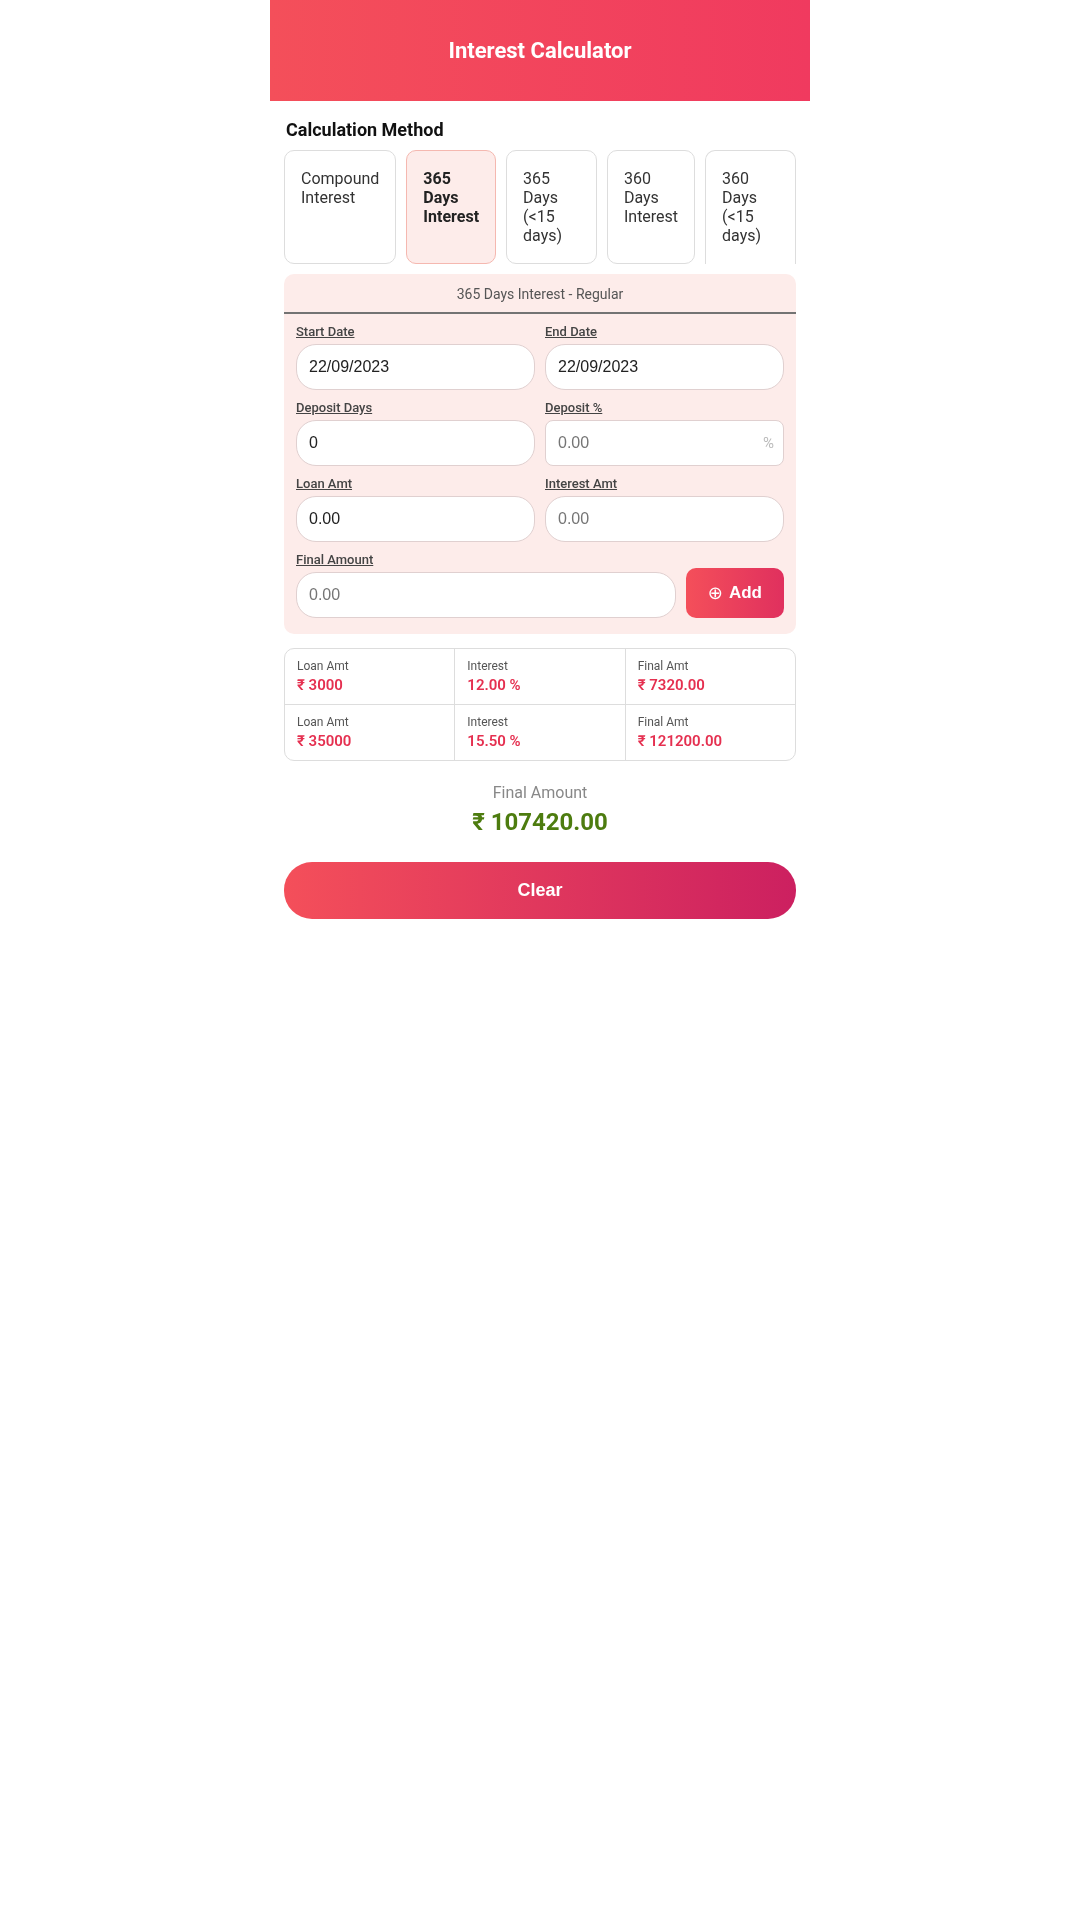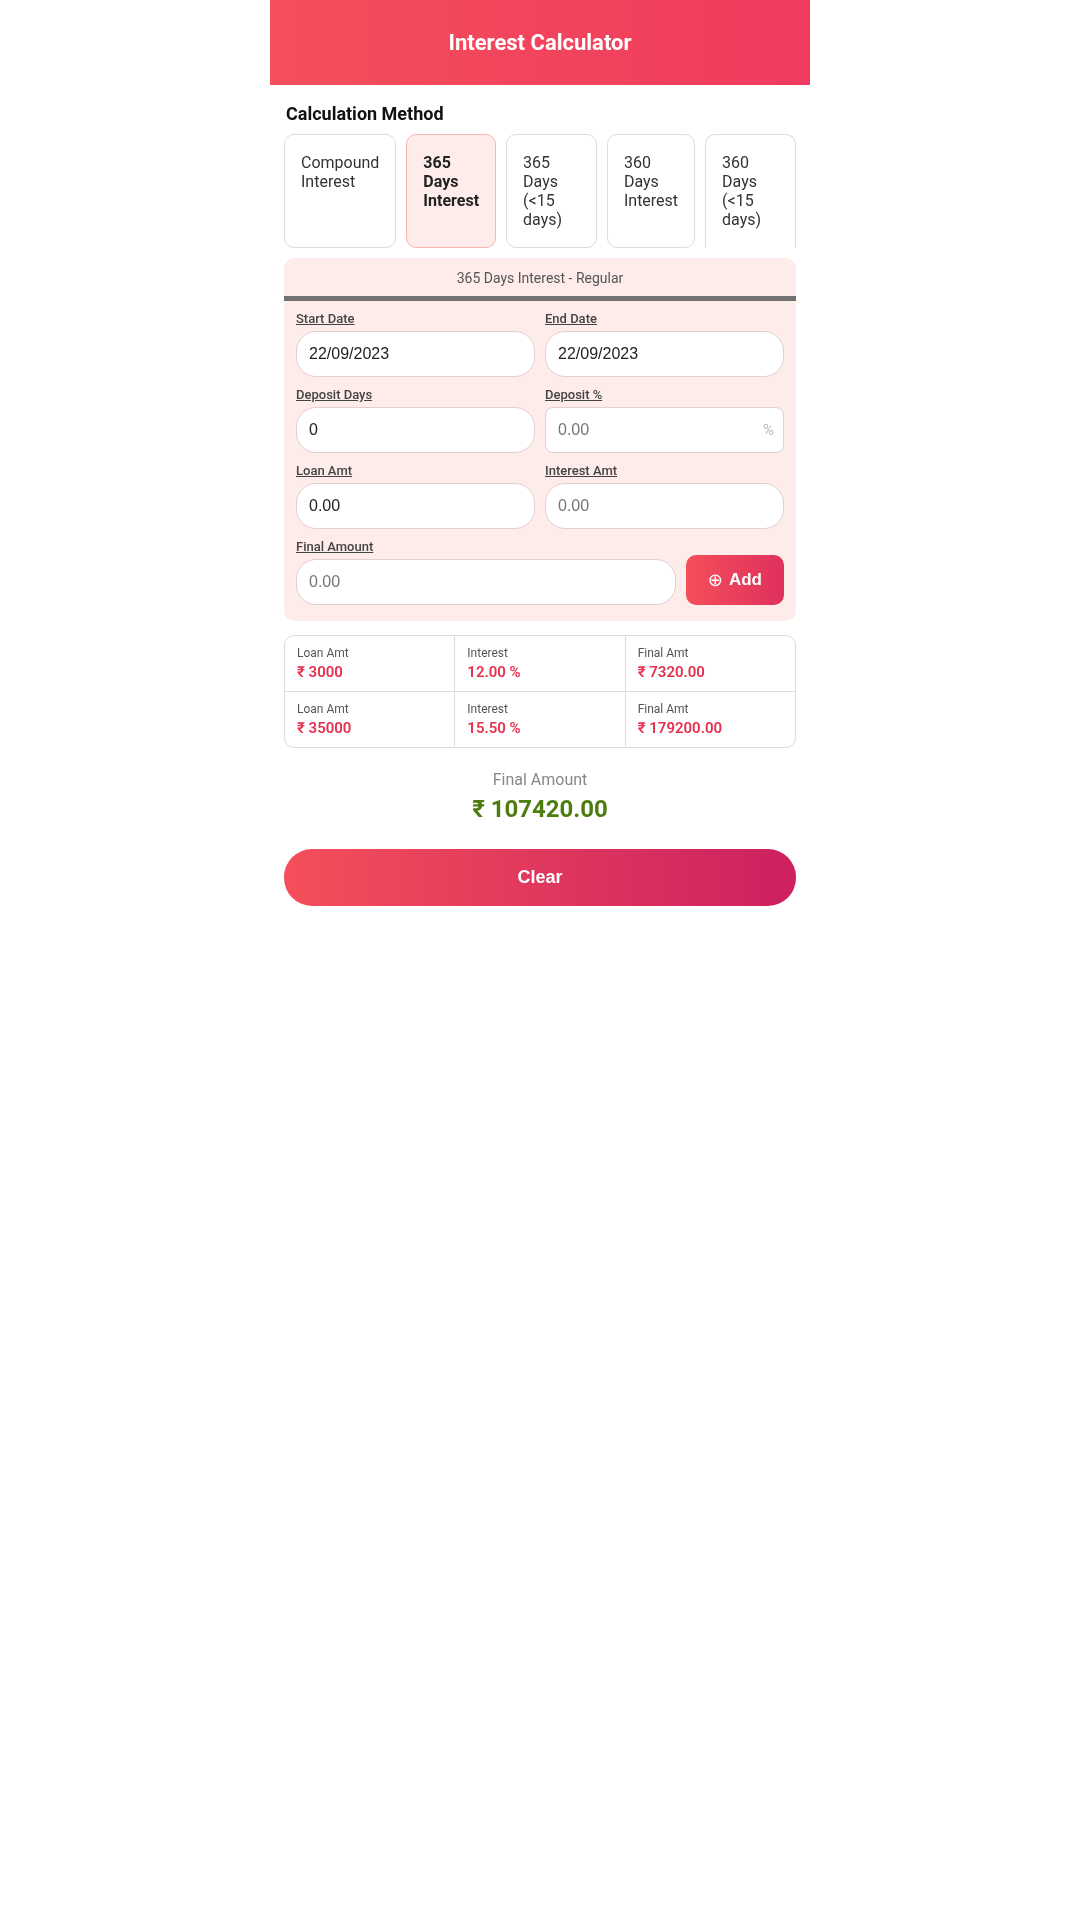--- a/index.html
+++ b/index.html
@@ -8,21 +8,21 @@
     body {
       font-family: -apple-system, BlinkMacSystemFont, 'Segoe UI', Roboto, sans-serif;
       background: #fff;
       width: 540px;
       margin: 0 auto;
       min-height: 960px;
     }
 
     .header {
       background: linear-gradient(to right, #f44f5a, #f03a5f);
-      padding: 30px 20px;
+      padding: 38px 20px;
       text-align: center;
     }
     .header-title {
       color: #fff;
       font-size: 22px;
       font-weight: 700;
     }
 
     .section-label {
       font-size: 18px;
@@ -67,21 +67,21 @@
       margin: 10px 14px 14px;
       border-radius: 10px;
       padding: 0 0 16px;
     }
 
     .calc-subtitle {
       text-align: center;
       font-size: 14px;
       color: #555;
       padding: 12px 0 10px;
-      border-bottom: 5px solid #737373;
+      border-bottom: 2px solid #737373;
     }
 
     .calc-row {
       display: flex;
       gap: 10px;
       padding: 10px 12px 0;
     }
 
     .calc-field {
       flex: 1;
@@ -345,21 +345,21 @@
     <div class="result-cell">
       <div class="cell-label">Loan Amt</div>
       <div class="cell-value">₹ 35000</div>
     </div>
     <div class="result-cell">
       <div class="cell-label">Interest</div>
       <div class="cell-value">15.50 %</div>
     </div>
     <div class="result-cell">
       <div class="cell-label">Final Amt</div>
-      <div class="cell-value">₹ 179200.00</div>
+      <div class="cell-value">₹ 121200.00</div>
     </div>
   </div>
 
 </div>
 
 <div class="final-amount-section">
   <div class="final-amount-label">Final Amount</div>
   <div class="final-amount-value">₹ 107420.00</div>
 </div>
 

